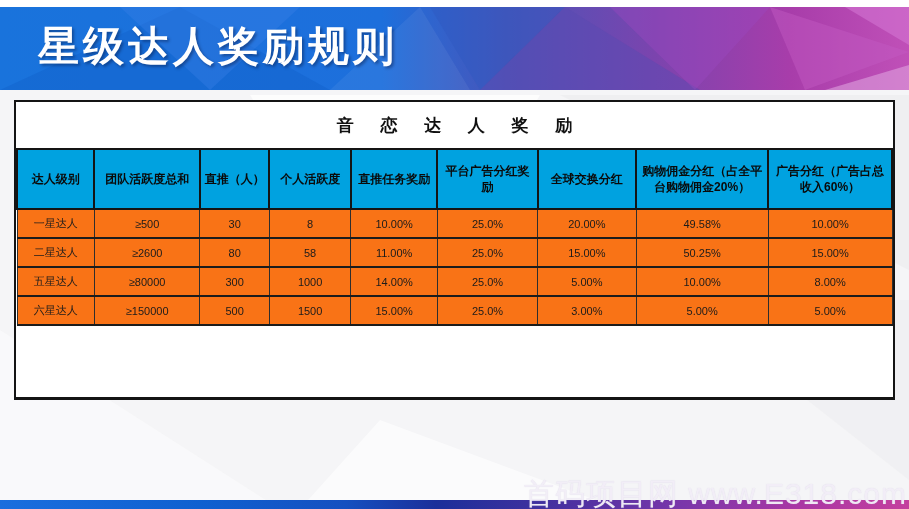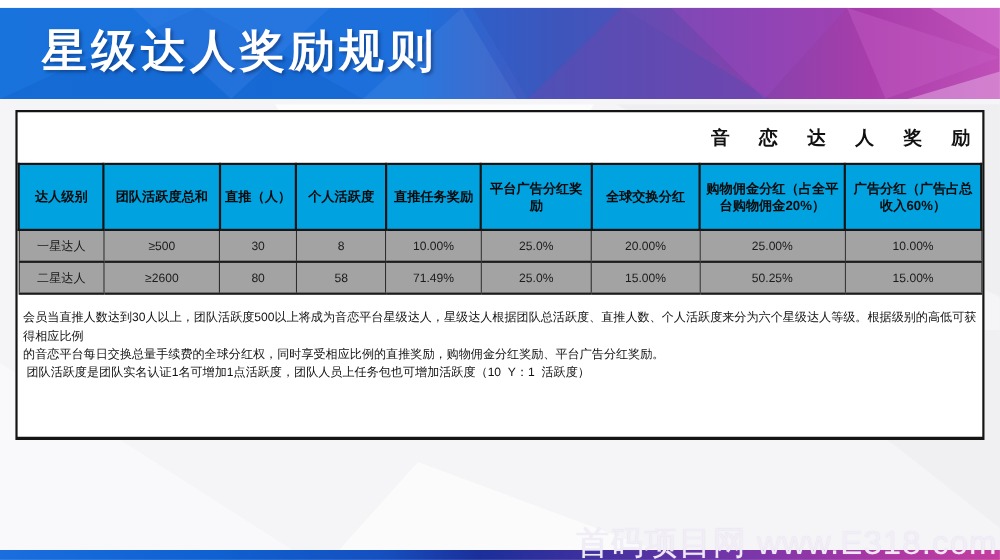--- a/index.html
+++ b/index.html
@@ -20,37 +20,37 @@
     font-size:41px; font-weight:bold; color:#ffffff; letter-spacing:4px;
     text-shadow:2px 2px 3px rgba(0,0,30,0.35);
     white-space:nowrap;
     text-align:right;
   }
 
   .reward-table-wrap {
     position:absolute; left:14px; top:100px; width:881px; height:300px;
     box-sizing:border-box; background:#ffffff;
     border:2px solid #141414; border-bottom-width:3px;
-    display:flex; flex-direction:column;align-items:flex-end;
+    display:flex; flex-direction:column;
   }
   .table-title {
     height:46px; display:flex; align-items:center; justify-content:center;
     font-size:17px; font-weight:bold; color:#101010; letter-spacing:11px;
     padding-left:11px; 
   }
   table.reward-table { width:100%; border-collapse:collapse; table-layout:fixed; }
   table.reward-table th {
     background:#00a2e0; border:2px solid #141414;
     font-size:12px; font-weight:bold; color:#0a0a0a;
     height:54px; padding:2px 3px; line-height:1.35; text-align:center;
   }
   table.reward-table td {
     border:1px solid #2e2e2e; border-top:2px solid #1c1c1c; border-bottom:2px solid #1c1c1c;
     font-size:11px; color:#1b1b1b; text-align:center; height:27px; padding:0 2px;
-    background:#a3a3a3;
+    background:#f97316;
   }
   .table-notes {
     flex:1; padding:13px 5px 0 5px;
     font-size:11px; color:#111; line-height:1.5;
   }
   .table-notes p { margin:0; white-space:pre-wrap; }
 
   .bottom-bar {
     position:absolute; left:0; bottom:0; width:100%; height:9px;
     background:linear-gradient(90deg,
@@ -135,40 +135,57 @@
       </thead>
       <tbody>
           <tr>
             <td>一星达人</td>
             <td>≥500</td>
             <td>30</td>
             <td>8</td>
             <td>10.00%</td>
             <td>25.0%</td>
             <td>20.00%</td>
-            <td>25.00%</td>
+            <td>49.58%</td>
             <td>10.00%</td>
           </tr>
           <tr>
             <td>二星达人</td>
             <td>≥2600</td>
             <td>80</td>
             <td>58</td>
-            <td>71.49%</td>
+            <td>11.00%</td>
             <td>25.0%</td>
             <td>15.00%</td>
             <td>50.25%</td>
             <td>15.00%</td>
           </tr>
+          <tr>
+            <td>五星达人</td>
+            <td>≥80000</td>
+            <td>300</td>
+            <td>1000</td>
+            <td>14.00%</td>
+            <td>25.0%</td>
+            <td>5.00%</td>
+            <td>10.00%</td>
+            <td>8.00%</td>
+          </tr>
+          <tr>
+            <td>六星达人</td>
+            <td>≥150000</td>
+            <td>500</td>
+            <td>1500</td>
+            <td>15.00%</td>
+            <td>25.0%</td>
+            <td>3.00%</td>
+            <td>5.00%</td>
+            <td>5.00%</td>
+          </tr>
         </tbody>
     </table>
-    <div class="table-notes">
-        <p>会员当直推人数达到30人以上，团队活跃度500以上将成为音恋平台星级达人，星级达人根据团队总活跃度、直推人数、个人活跃度来分为六个星级达人等级。根据级别的高低可获得相应比例</p>
-        <p>的音恋平台每日交换总量手续费的全球分红权，同时享受相应比例的直推奖励，购物佣金分红奖励、平台广告分红奖励。</p>
-        <p> 团队活跃度是团队实名认证1名可增加1点活跃度，团队人员上任务包也可增加活跃度（10  Y：1  活跃度）</p>
-      </div>
   </div>
 
   <div class="bottom-bar"></div>
 
   <div class="watermark">首码项目网 www.E318.com</div>
 
 </div>
 
 </body></html>

